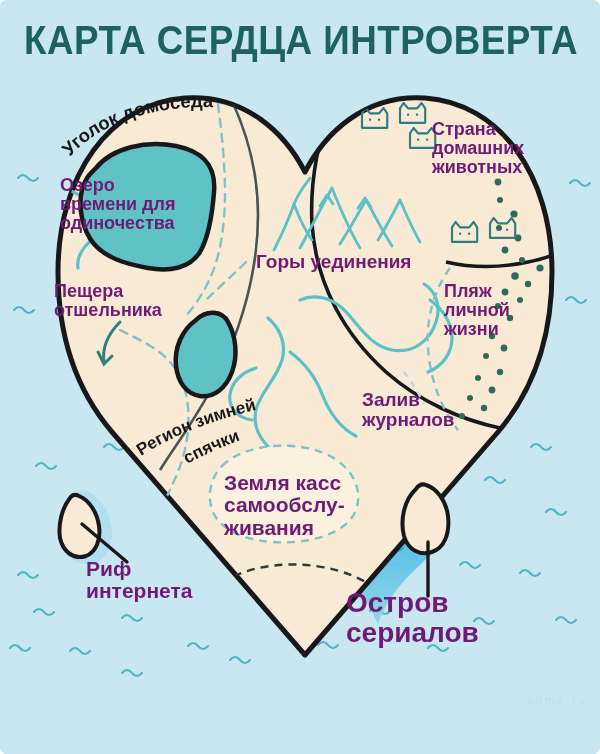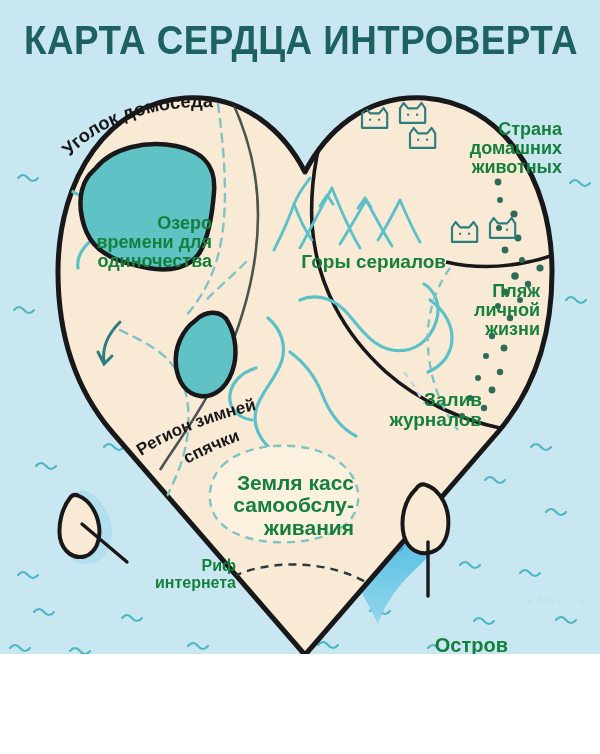--- a/index.html
+++ b/index.html
@@ -3,24 +3,25 @@
 <meta charset="utf-8">
 <style>
   html, body {
     margin: 0;
     padding: 0;
     background: #ffffff;
   }
   #root {
     position: relative;
     width: 600px;
-    height: 654px;
+    height: 754px;
     background: #c9e7f1;
     overflow: hidden;
     font-family: "Liberation Sans", sans-serif;
+    border-radius: 7px;
   }
   #map-svg {
     position: absolute;
     left: 0;
     top: 0;
     width: 600px;
     height: 754px;
     display: block;
   }
   .ttl {
@@ -35,23 +36,23 @@
     letter-spacing: 0.5px;
     color: #1d6163;
     transform: scaleX(0.92);
     transform-origin: 50% 50%;
     white-space: nowrap;
   }
   .lbl {
     position: absolute;
     font-family: "Liberation Sans Narrow", "Liberation Sans", sans-serif;
     font-weight: bold;
-    color: #15803d;
+    color: #701a75;
     line-height: 1.06;
-    text-align: right;
+    text-align: left;
     white-space: pre-line;
     transform-origin: 50% 50%;
     pointer-events: none;
   }
   .curve-wrap { position: absolute; }
   .curve-wrap svg { overflow: visible; display: block; }
   .curve-wrap text {
     font-family: "Liberation Sans Narrow", "Liberation Sans", sans-serif;
     font-weight: bold;
     fill: #18181a;
@@ -280,45 +281,47 @@
       <text font-size="17">
         <textPath href="#pathHib" startOffset="0%">Регион зимней</textPath>
       </text>
       <path id="pathHib2" d="M52,66 C 78,52 104,42 124,36" fill="none" stroke="none"></path>
       <text font-size="17">
         <textPath href="#pathHib2" startOffset="0%">спячки</textPath>
       </text>
     </svg>
   </div>
 
-  <div class="lbl" style="left:80px; top:176px; width:132px; font-size:18px;margin-top:38px;">Озеро
+  <div class="lbl" style="left:60px; top:176px; width:132px; font-size:18px;">Озеро
 времени для
 одиночества</div>
 
-
-  <div class="lbl" style="left:256px; top:252px; width:190px; font-size:19px;">Горы сериалов</div>
+  <div class="lbl" style="left:54px; top:282px; width:130px; font-size:18px;">Пещера
+отшельника</div>
+
+  <div class="lbl" style="left:256px; top:252px; width:190px; font-size:19px;">Горы уединения</div>
 
   <div class="lbl" style="left:432px; top:120px; width:130px; font-size:18px;">Страна
 домашних
 животных</div>
 
   <div class="lbl" style="left:362px; top:390px; width:120px; font-size:19px;">Залив
 журналов</div>
 
   <div class="lbl" style="left:444px; top:282px; width:96px; font-size:18px;">Пляж
 личной
 жизни</div>
 
   <div class="lbl" style="left:224px; top:472px; width:130px; font-size:21px;">Земля касс
 самообслу-
 живания</div>
 
 
 
-  <div class="lbl" style="left:86px; top:558px; width:150px; font-size:16px;">Риф
+  <div class="lbl" style="left:86px; top:558px; width:150px; font-size:21px;">Риф
 интернета</div>
 
-  <div class="lbl" style="left:358px; top:588px; width:150px; font-size:20px;margin-top:47px;">Остров
+  <div class="lbl" style="left:346px; top:588px; width:150px; font-size:28px;">Остров
 сериалов</div>
 
   <div class="wm">adme.ru</div>
 
 </div>
 
 </body></html>

